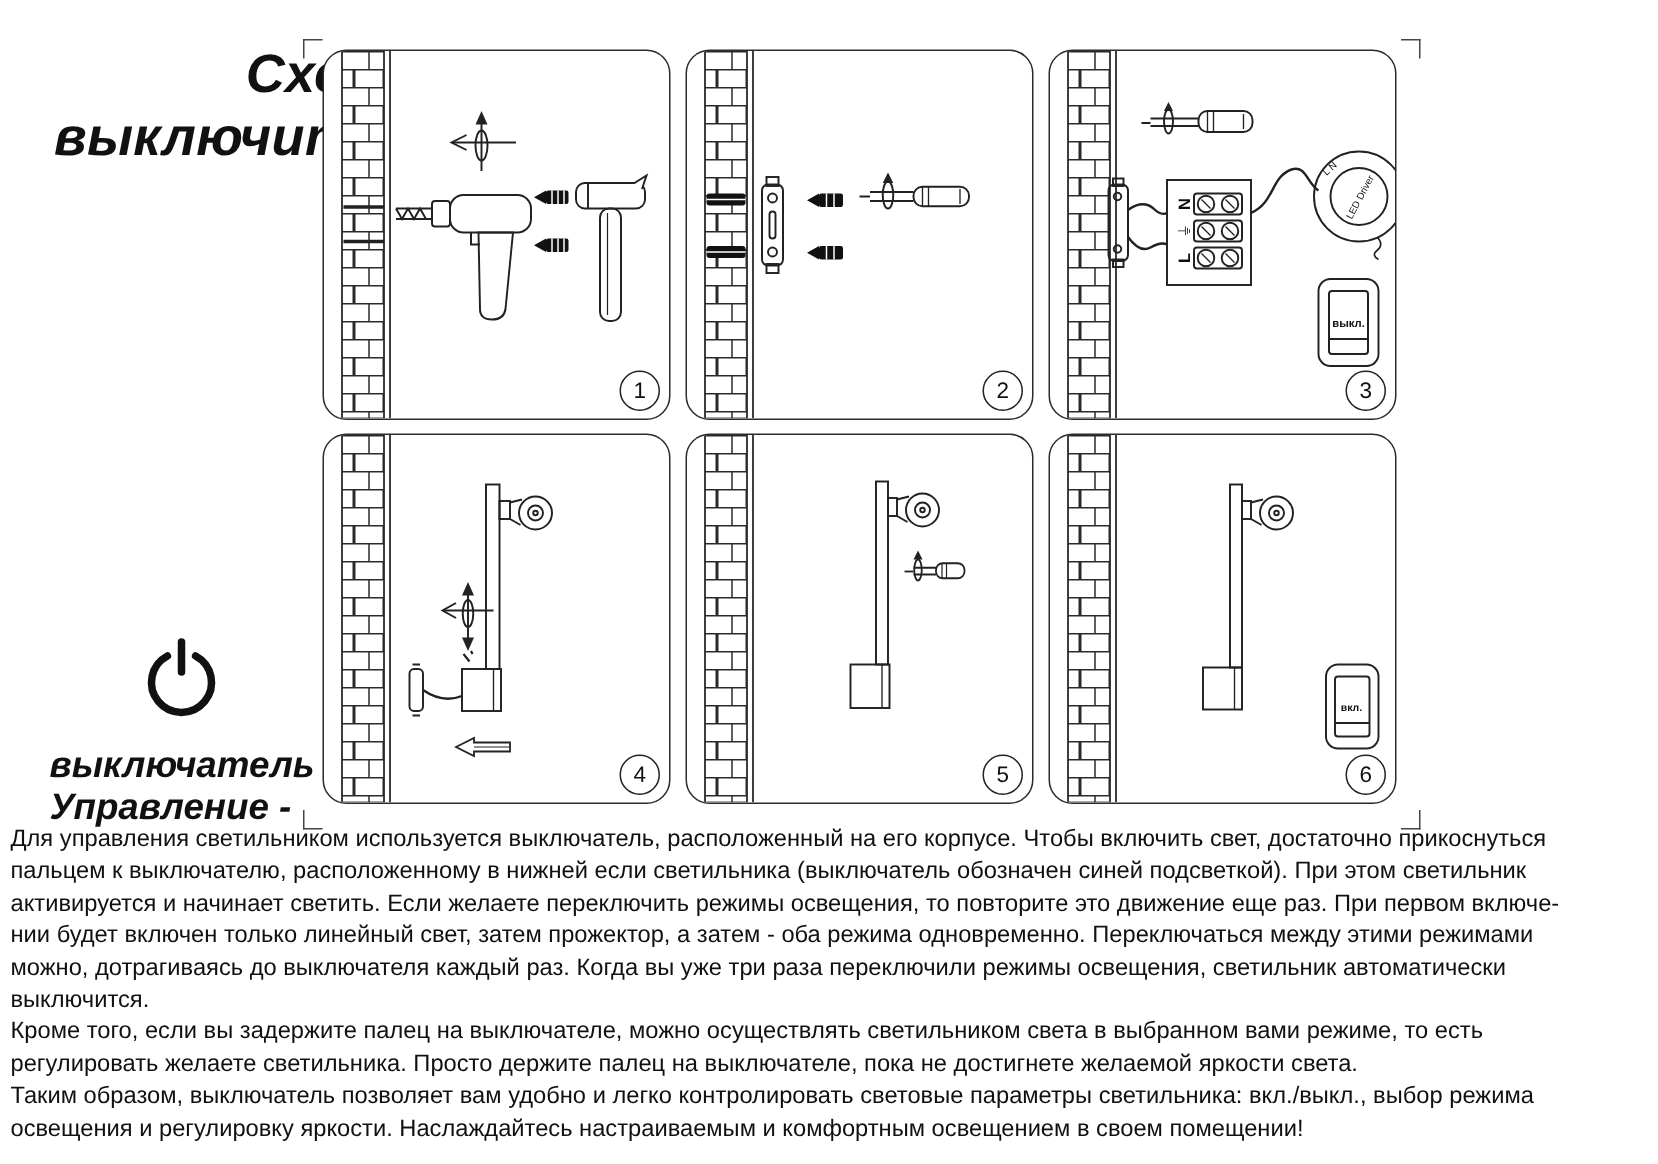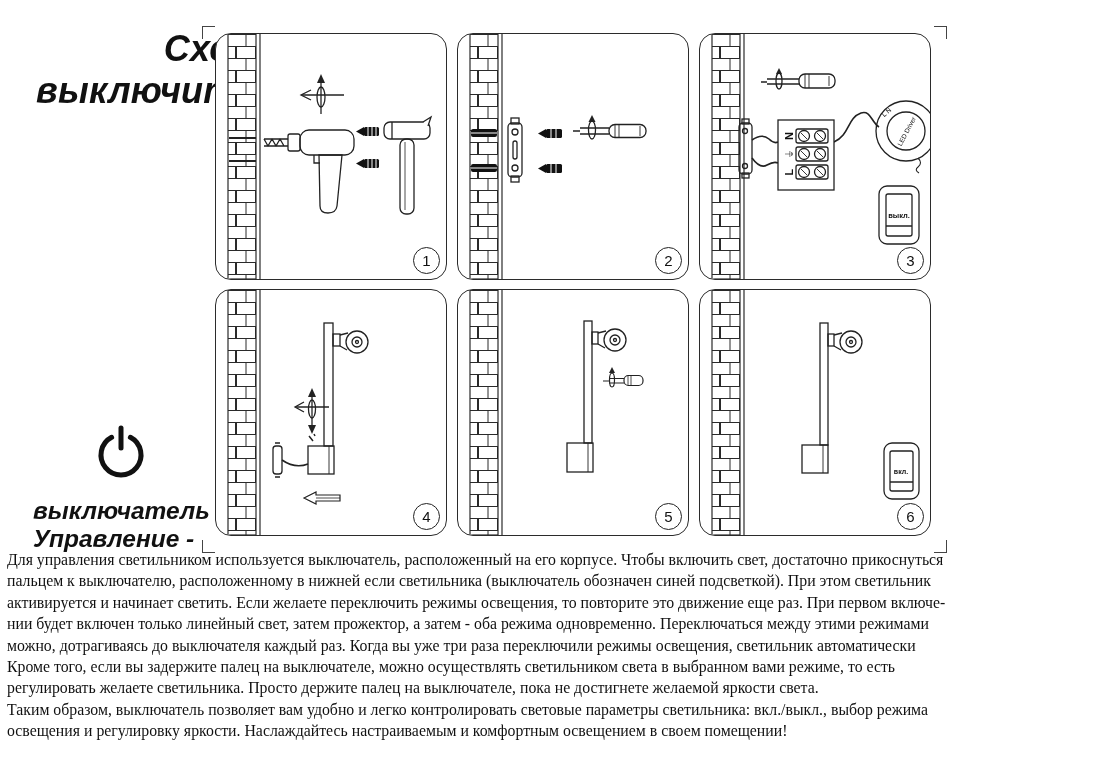--- a/index.html
+++ b/index.html
@@ -16,21 +16,21 @@
   .badge{position:absolute;right:6px;bottom:5px;width:25px;height:25px;border:1.5px solid #222;
          border-radius:50%;display:flex;align-items:center;justify-content:center;
          font-size:15px;line-height:1;background:#fff;}
   .cmark{position:absolute;width:12px;height:12px;}
   .cm-tl{border-left:1.6px solid #444;border-top:1.6px solid #444;}
   .cm-tr{border-right:1.6px solid #444;border-top:1.6px solid #444;}
   .cm-bl{border-left:1.6px solid #444;border-bottom:1.6px solid #444;}
   .cm-br{border-right:1.6px solid #444;border-bottom:1.6px solid #444;}
   .bodytext{position:absolute;left:7px;top:549px;width:1096px;font-size:15.8px;
             line-height:21.4px;}
-  .bodytext div{white-space:nowrap;font-family:Liberation Serif, serif;}
+  .bodytext div{white-space:nowrap;}
   svg text{font-family:"Liberation Sans",sans-serif;fill:#111;}
 </style>
 </head>
 <body>
 
 <div class="page">
 
   <svg width="0" height="0" style="position:absolute" aria-hidden="true">
     <defs>
       <pattern id="brick" width="20" height="24" patternUnits="userSpaceOnUse">
@@ -292,19 +292,20 @@
     <div>выключатель</div>
     <div>Управление -</div>
   </div>
 
   <div class="bodytext">
     <div>Для управления светильником используется выключатель, расположенный на его корпусе. Чтобы включить свет, достаточно прикоснуться</div>
     <div>пальцем к выключателю, расположенному в нижней если светильника (выключатель обозначен синей подсветкой). При этом светильник</div>
     <div>активируется и начинает светить. Если желаете переключить режимы освещения, то повторите это движение еще раз. При первом включе-</div>
     <div>нии будет включен только линейный свет, затем прожектор, а затем - оба режима одновременно. Переключаться между этими режимами</div>
     <div>можно, дотрагиваясь до выключателя каждый раз. Когда вы уже три раза переключили режимы освещения, светильник автоматически</div>
+    <div>выключится.</div>
     <div>Кроме того, если вы задержите палец на выключателе, можно осуществлять светильником света в выбранном вами режиме, то есть</div>
     <div>регулировать желаете светильника. Просто держите палец на выключателе, пока не достигнете желаемой яркости света.</div>
     <div>Таким образом, выключатель позволяет вам удобно и легко контролировать световые параметры светильника: вкл./выкл., выбор режима</div>
     <div>освещения и регулировку яркости. Наслаждайтесь настраиваемым и комфортным освещением в своем помещении!</div>
   </div>
 
 </div>
 
 </body></html>

